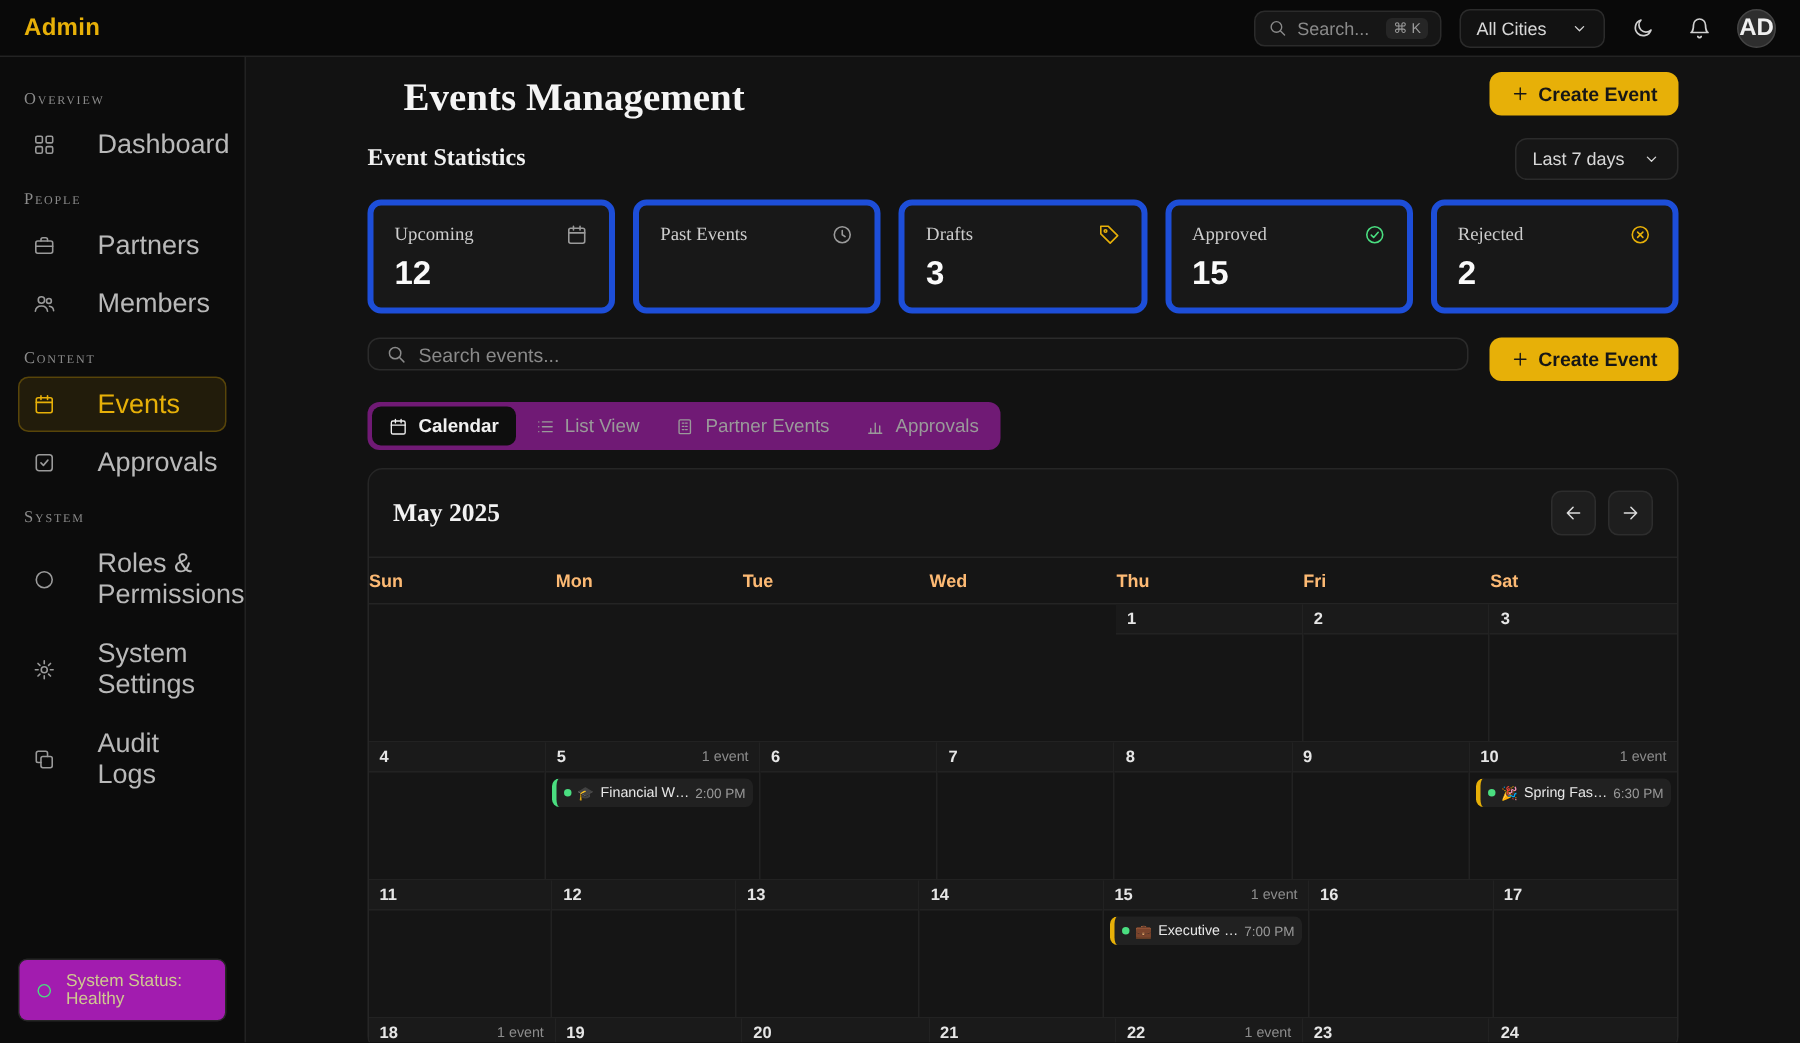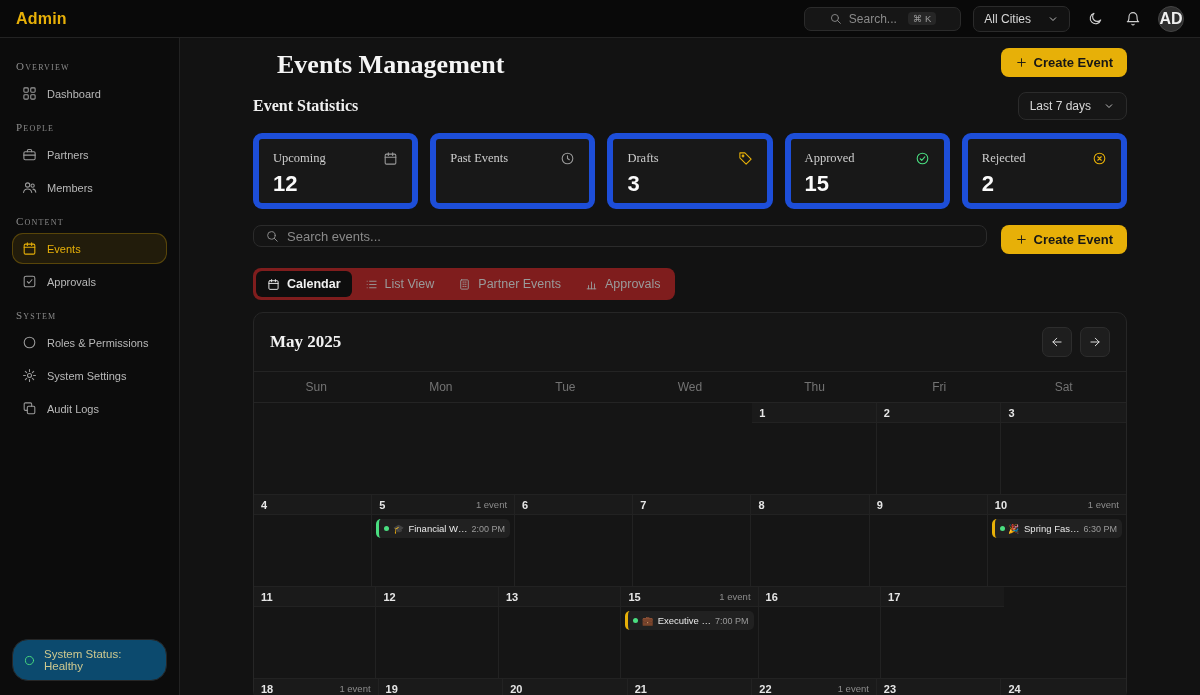--- a/index.html
+++ b/index.html
@@ -6,87 +6,87 @@
   html,body { width:1200px; height:695px; overflow:hidden; background:#0c0c0c;
     font-family:"Liberation Sans", sans-serif; color:#e8e8e8; }
   .app { display:flex; flex-direction:column; height:695px; }
 
   
   .topbar { height:38px; flex:0 0 auto; background:#090909; border-bottom:1px solid #232323;
     display:flex; align-items:center; padding:0 16px; }
   .logo { color:#e7b008; font-weight:700; font-size:16px; letter-spacing:.2px; }
   .topbar-right { margin-left:auto; display:flex; align-items:center; gap:12px; }
   .searchbox { display:flex; align-items:center; gap:7px; background:#161616; border:1px solid #2b2b2b;
-    border-radius:7px; padding:4px 24px; min-width:104px; color:#8a8a8a; font-size:12px; cursor:pointer; }
+    border-radius:7px; padding:4px 8px; min-width:104px; color:#8a8a8a; font-size:12px; cursor:pointer; }
   .kbd { background:#262626; border-radius:4px; padding:1px 5px; font-size:9.5px; color:#9a9a9a; margin-left:4px; }
   .city-select { display:flex; align-items:center; gap:16px; background:#121212; border:1px solid #2b2b2b;
     border-radius:7px; padding:5px 10px; font-size:12px; color:#d8d8d8; cursor:pointer;justify-content:flex-end; }
   .iconbtn { width:26px; height:26px; display:flex; align-items:center; justify-content:center;
     color:#d0d0d0; background:transparent; border:none; cursor:pointer; }
   .avatar { width:26px; height:26px; border-radius:50%; background:#2e2e2e; border:1px solid #454545;
     color:#f0f0f0; font-size:16px; font-weight:700; display:flex; align-items:center; justify-content:center; cursor:pointer; }
 
   
   .body { display:flex; flex:1; min-height:0; }
-  .sidebar { width:180px; flex:0 0 auto; background:#0c0c0c; border-right:1px solid #222;
+  .sidebar { width:164px; flex:0 0 auto; background:#0c0c0c; border-right:1px solid #222;
     display:flex; flex-direction:column; padding:10px 12px 14px; }
   .main { flex:1; background:#121212; overflow:hidden; }
   .content { width:874px; margin:0 auto; padding-top:10px; }
 
   
   .side-section-label { font-family:"Liberation Serif", serif; font-variant:small-caps;
     letter-spacing:1.2px; font-size:11px; color:#8b8b8b; margin:12px 4px 6px; }
-  .side-item { display:flex; align-items:center; gap:10px; padding:7px 9px; border-radius:7px;
-    color:#b9b9b9; font-size:11px; cursor:pointer; border:1px solid transparent; margin-bottom:2px;text-align:right; }
+  .side-item { display:flex; align-items:center; gap:28px; padding:7px 9px; border-radius:7px;
+    color:#b9b9b9; font-size:18px; cursor:pointer; border:1px solid transparent; margin-bottom:2px; }
   .side-item .ic { display:flex; color:#9a9a9a; }
-  .side-item.active { background:rgba(231,176,8,.10); border-color:rgba(231,176,8,.28); color:#e7b008;border-radius:11px; }
+  .side-item.active { background:rgba(231,176,8,.10); border-color:rgba(231,176,8,.28); color:#e7b008; }
   .side-item.active .ic { color:#e7b008; }
-  .side-status { margin-top:auto; display:flex; align-items:center; gap:8px; background:#0c4a6e;
-    border:1px solid #262626; border-radius:16px; padding:8px 10px; font-size:11.5px; color:#cfc98f; }
+  .side-status { margin-top:auto; display:flex; align-items:center; gap:8px; background:#a21caf;
+    border:1px solid #262626; border-radius:6px; padding:8px 10px; font-size:11.5px; color:#cfc98f; }
 
   
   .title-row { display:flex; justify-content:space-between; align-items:flex-start; }
   .page-title { font-family:"Liberation Serif", serif; font-size:26px; font-weight:700; color:#f5f5f5; line-height:34px;margin-left:24px; }
   .btn-gold { background:#e7b008; color:#161616; font-size:13px; font-weight:700; border:none;
     border-radius:8px; padding:7px 14px; display:inline-flex; align-items:center; gap:6px; cursor:pointer;
     font-family:"Liberation Sans", sans-serif; white-space:nowrap; }
   .stats-row { display:flex; justify-content:space-between; align-items:center; margin-top:10px;gap:48px; }
   .h2 { font-family:"Liberation Serif", serif; font-size:16px; font-weight:700; color:#f0f0f0; }
   .range-select { display:flex; align-items:center; gap:12px; background:#161616; border:1px solid #2b2b2b;
     border-radius:8px; padding:6px 11px; font-size:12px; color:#d8d8d8; cursor:pointer; }
 
   
   .cards { display:flex; gap:12px; margin-top:13px; }
-  .card { flex:1; background:#181818; border:6px solid #1d4ed8; border-radius:9px; padding:12px 14px; height:76px; }
+  .card { flex:1; background:#181818; border:4px solid #1d4ed8; border-radius:9px; padding:12px 14px; height:76px; }
   .card-top { display:flex; justify-content:space-between; align-items:flex-start; }
   .card-label { font-family:"Liberation Serif", serif; font-size:12.5px; color:#cdcdcd; }
   .card-value { font-size:22px; font-weight:700; color:#fafafa; margin-top:5px; }
 
   
   .search-row { display:flex; gap:14px; margin-top:16px; }
   .search-events { flex:1; display:flex; align-items:center; gap:8px; background:#141414;
     border:1px solid #2b2b2b; border-radius:8px; padding:0 11px; height:22px; color:#8a8a8a; }
   .search-events input { background:transparent; border:none; outline:none; color:#e0e0e0;
     font-size:13px; width:100%; font-family:"Liberation Sans", sans-serif; }
   .search-events input::placeholder { color:#8a8a8a; }
-  .tabs { display:inline-flex; background:#7f1d1d; border-radius:8px; padding:3px; margin-top:14px; gap:2px; }
+  .tabs { display:inline-flex; background:#701a75; border-radius:8px; padding:3px; margin-top:14px; gap:2px; }
   .tab { display:flex; align-items:center; gap:7px; padding:6px 11px; border-radius:6px;
     font-size:12.5px; color:#9a9a9a; cursor:pointer; white-space:nowrap; }
   .tab .ic { display:flex; }
   .tab.active { background:#0e0e0e; color:#f0f0f0; font-weight:700; }
 
   
   .cal { background:#151515; border:1px solid #262626; border-radius:10px; margin-top:12px; overflow:hidden; }
   .cal-head { display:flex; justify-content:space-between; align-items:center; padding:14px 16px; }
   .cal-month { font-family:"Liberation Serif", serif; font-size:17px; font-weight:700; color:#f2f2f2; }
   .cal-nav { display:flex; gap:8px; }
   .nav-btn { width:30px; height:30px; border-radius:7px; background:#1e1e1e; border:1px solid #2d2d2d;
     color:#ddd; display:flex; align-items:center; justify-content:center; cursor:pointer; }
   .weekdays { display:grid; grid-template-columns:repeat(7,1fr); border-top:1px solid #242424; border-bottom:1px solid #242424; }
-  .weekday { text-align:center; padding:8px 0; font-size:12px; font-weight:400; color:#737373; }
+  .weekday { padding:8px 0; font-size:12px; font-weight:700; color:#fdba74; }
   .week { display:grid; grid-template-columns:repeat(7,1fr); border-bottom:1px solid #222; }
   .daycell { border-right:1px solid #222; }
   .daycell:last-child { border-right:none; }
   .daycell.empty { border-right-color:transparent; }
   .daycell.empty .day-strip { visibility:hidden; }
   .day-strip { display:flex; justify-content:space-between; align-items:center; height:20px;
     padding:0 7px; border-bottom:1px solid #222; background:#1a1a1a; }
   .day-num { font-size:11px; font-weight:700; color:#e6e6e6; }
   .day-count { font-size:9.5px; color:#8d8d8d; }
   .day-body { height:71px; padding:4px; }
@@ -500,20 +500,26 @@
                   <div class="day-body"></div>
                 </div>
                 <div class="daycell">
                   <div class="day-strip">
                     <span class="day-num">13</span>
                   </div>
                   <div class="day-body"></div>
                 </div>
                 <div class="daycell">
                   <div class="day-strip">
+                    <span class="day-num">14</span>
+                  </div>
+                  <div class="day-body"></div>
+                </div>
+                <div class="daycell">
+                  <div class="day-strip">
                     <span class="day-num">15</span>
                     <span class="day-count">1 event</span>
                   </div>
                   <div class="day-body">
                     <div class="event-pill" style="border-left-color: rgb(231, 176, 8);">
                       <span class="event-dot"></span>
          <span class="event-emoji">💼</span>
          <span class="event-title">Executive …</span>
                       <span class="event-time">7:00 PM</span>
                     </div>

